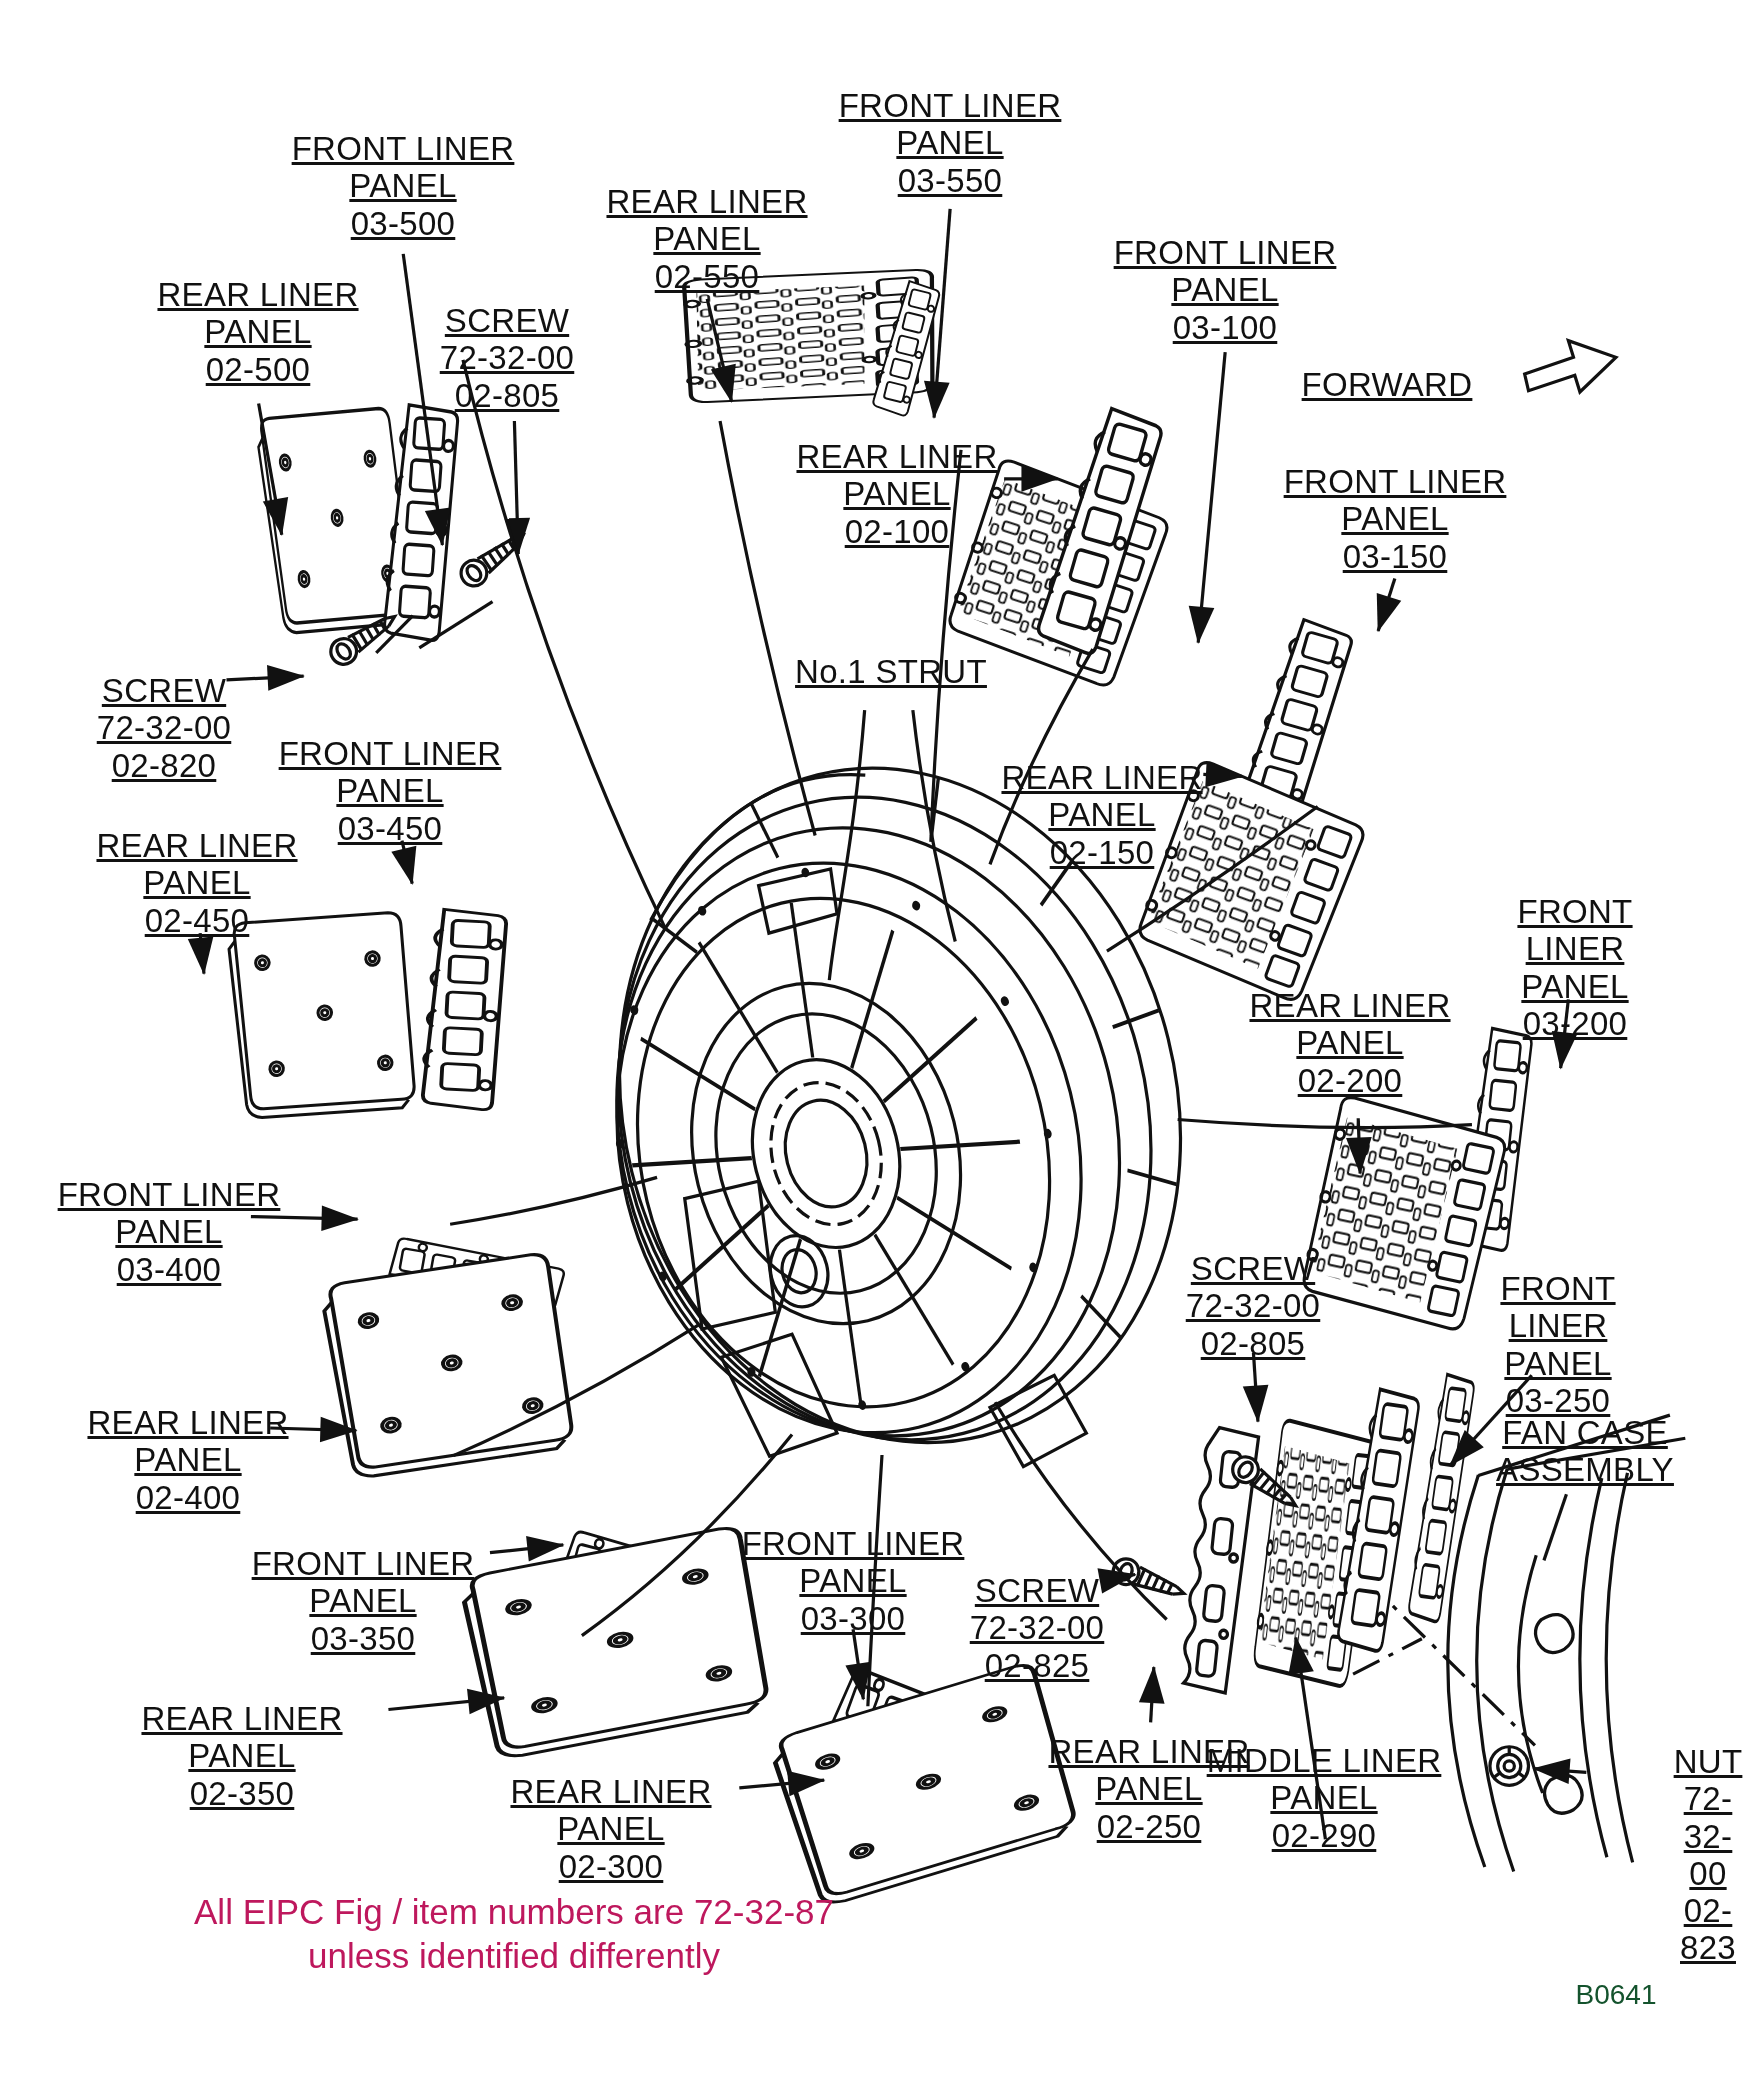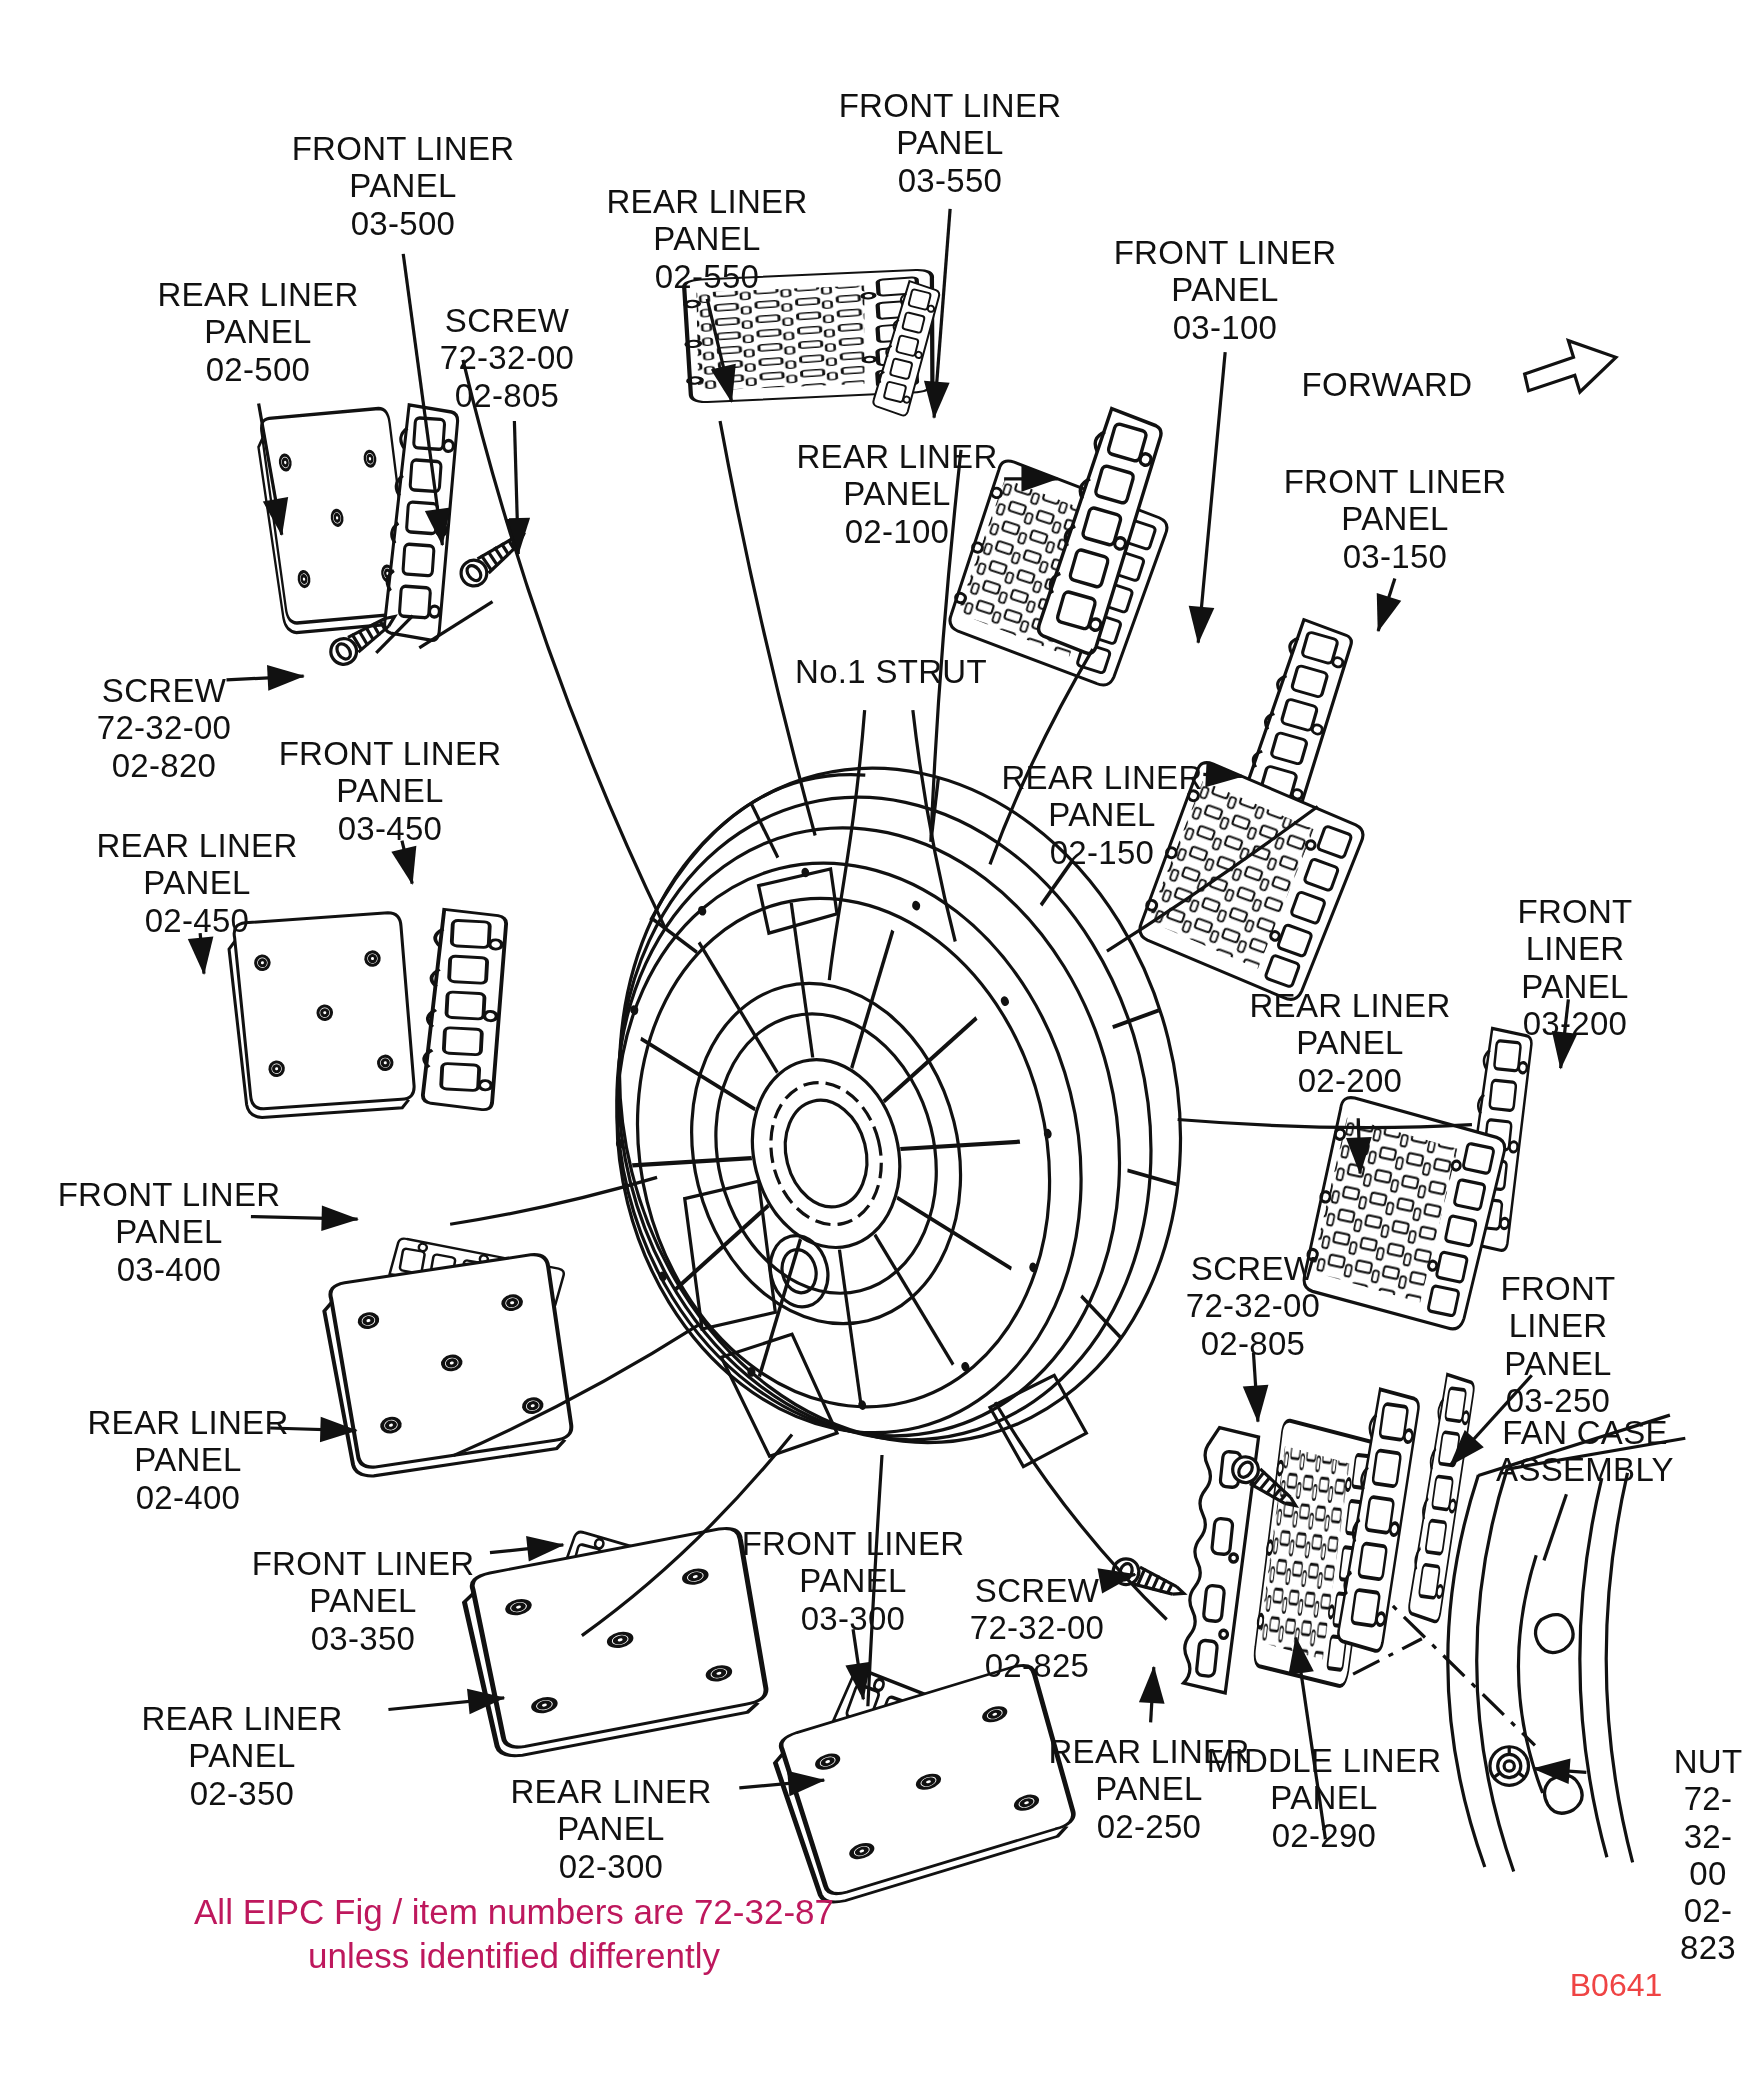--- a/index.html
+++ b/index.html
@@ -1,24 +1,24 @@
 <!DOCTYPE html>
 <html style="font-size:10.3px"><head>
 <meta charset="utf-8">
 <style>
   html,body{margin:0;padding:0;background:#fff;}
   #page{position:relative;width:1755px;height:2097px;background:#fff;overflow:hidden;
         font-family:"Liberation Sans", sans-serif;color:#111;}
   #art{position:absolute;left:0;top:0;width:100%;height:100%;}
   .lbl{position:absolute;transform:translateX(-50%);text-align:center;
        font-size:33px;line-height:1.13;letter-spacing:0.3px;white-space:pre-line;
-       color:#111;font-weight:500;}
+       color:#111;font-weight:500;text-decoration:underline;}
   .foot{position:absolute;transform:translateX(-50%);text-align:center;
         font-size:35px;line-height:1.25;white-space:pre-line;color:#be185d;font-weight:500;}
-  .code{position:absolute;transform:translateX(-50%);font-size:32px;color:#ef4444;font-weight:500;}
+  .code{position:absolute;transform:translateX(-50%);font-size:28px;color:#14532d;font-weight:500;margin-top:12px;}
 </style>
 </head>
 <body>
 
 <div id="page">
 
   <svg id="art" viewBox="0 0 2730 3263" xmlns="http://www.w3.org/2000/svg">
     <defs>
       <marker id="arr" markerUnits="userSpaceOnUse" markerWidth="64" markerHeight="44" refX="58" refY="22" orient="auto">
         <path d="M2,2 L60,22 L2,42 Z" fill="#111"></path>

